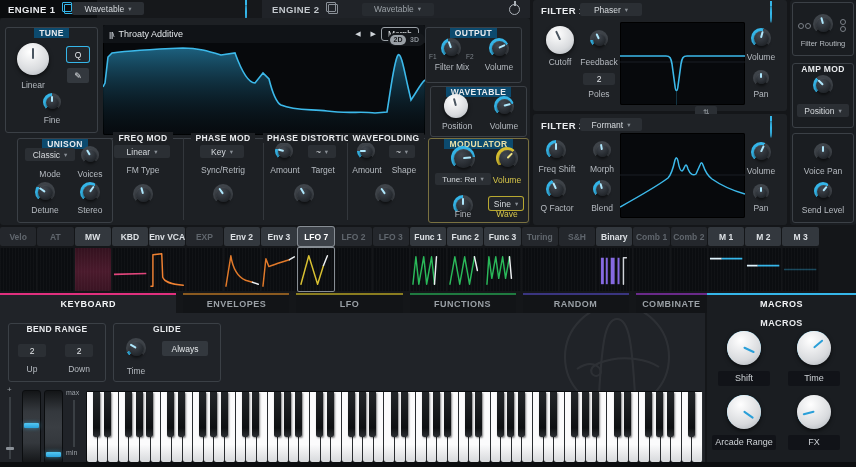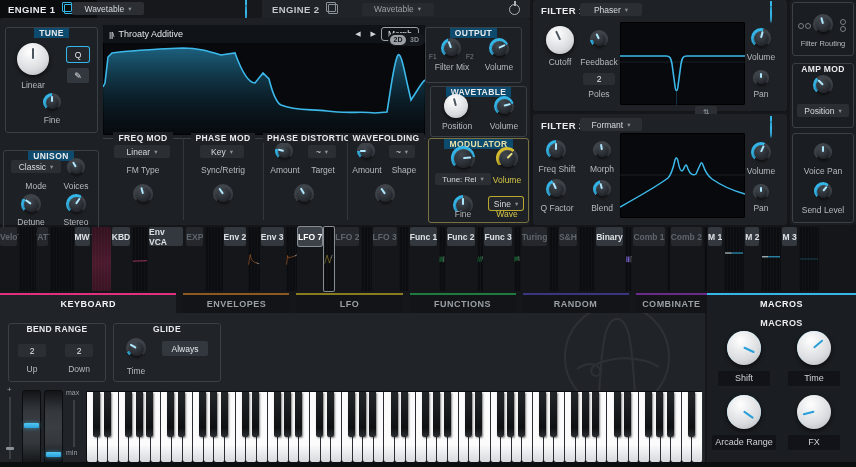--- a/index.html
+++ b/index.html
@@ -41,21 +41,21 @@
   .pwr::before{content:'';position:absolute;top:-4px;left:50%;transform:translateX(-50%);
     width:2px;height:5px;background:var(--c,#35b6e9);}
   .copy{position:relative;width:8px;height:8px;border:1px solid var(--c,#35b6e9);border-radius:1px;}
   .copy::before{content:'';position:absolute;left:-3px;top:-3px;width:8px;height:8px;
     border:1px solid var(--c,#35b6e9);border-radius:1px;}
   .disp{background:#07090c;border-radius:2px;box-shadow:inset 0 0 0 1px #000;}
   .btn{display:flex;align-items:center;justify-content:center;font-size:8.5px;color:#e4e7ea;
       background:#33383e;border-radius:2px;cursor:pointer;}
   
   #modstrip{display:grid;grid-template-columns:repeat(23,1fr);gap:1px;}
-  .mod-slot{display:flex;flex-direction:row;gap:2px;}
+  .mod-slot{display:flex;flex-direction:column;gap:2px;}
   .mod-label{height:19px;display:flex;align-items:center;justify-content:center;font-size:8.5px;
     font-weight:700;background:#24272c;color:#60666d;border-radius:2px;cursor:pointer;}
   .mod-label.on{background:#33383e;color:#dde1e5;}
   .mod-slot.selected .mod-label{background:#3d4249;color:#fff;box-shadow:0 0 0 1px #878d94;}
   .mod-thumb{flex:1;background:#0b0d10;border-radius:1px;position:relative;overflow:hidden;cursor:pointer;}
   .mod-thumb::after{content:'';position:absolute;inset:0;
     background:repeating-linear-gradient(90deg,rgba(255,255,255,.025) 0 1px,transparent 1px 3px);}
   .mod-thumb svg{position:absolute;inset:0;width:100%;height:100%;}
   .mod-slot.selected .mod-thumb{box-shadow:0 0 0 1px #878d94;}
   .mw-fill{position:absolute;inset:0;
@@ -161,21 +161,21 @@
     </div>
 
     <div class="box" style="left:430px;top:68px;width:95px;height:49px;">
       <div class="bt"><span class="ttl">WAVETABLE</span></div>
       <div class="knob plain white k24" style="position:absolute;left:13px;top:7px;--rot:-15deg;"></div>
       <div class="lbl ab" style="left:0px;top:34px;width:52px;">Position</div>
       <div class="knob k20" style="position:absolute;left:63px;top:9px;--fill:210deg;--rot:75deg;"></div>
       <div class="lbl ab" style="left:50px;top:34px;width:46px;">Volume</div>
     </div>
 
-    <div class="box" style="left:3px;top:120px;width:94px;height:83px;margin-top:12px;">
+    <div class="box" style="left:17px;top:120px;width:94px;height:83px;">
       <div class="bt"><span class="ttl">UNISON</span></div>
       <div class="dd ab" style="left:7px;top:9px;width:50px;height:13px;">
           <span>Classic</span>
         </div>
       <div class="knob k18" style="position:absolute;left:63px;top:7px;--rot:-30deg;"></div>
       <div class="lbl ab" style="left:9px;top:30px;width:46px;">Mode</div>
       <div class="lbl ab" style="left:49px;top:30px;width:46px;">Voices</div>
       <div class="knob k20" style="position:absolute;left:17px;top:43px;--fill:80deg;--rot:-55deg;"></div>
       <div class="knob k20" style="position:absolute;left:62px;top:43px;--fill:170deg;--rot:35deg;"></div>
       <div class="lbl ab" style="left:4px;top:66px;width:46px;">Detune</div>

